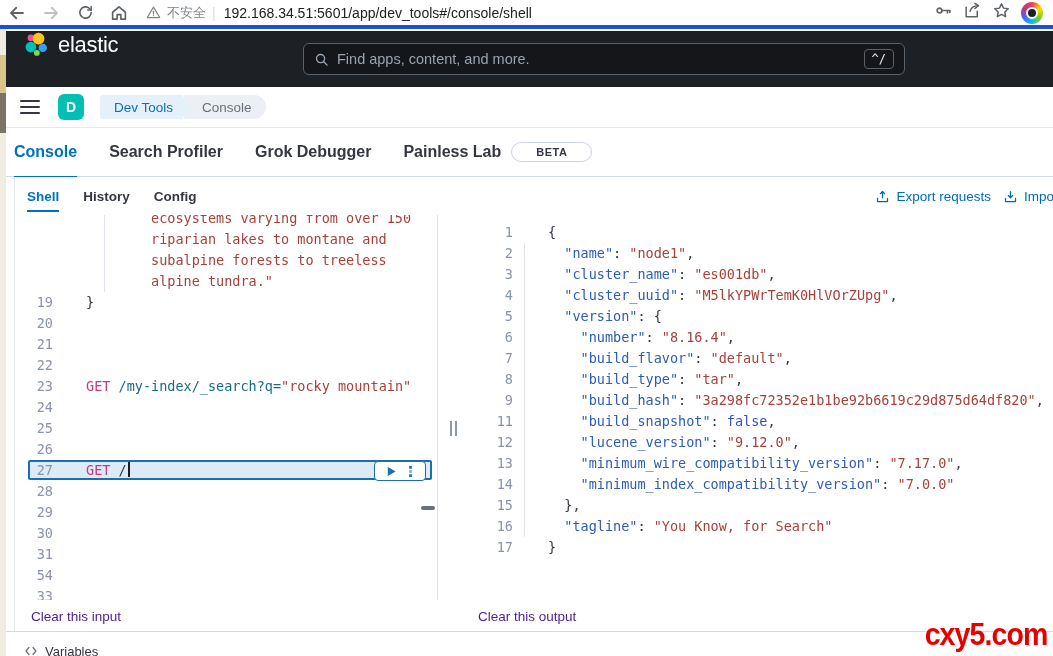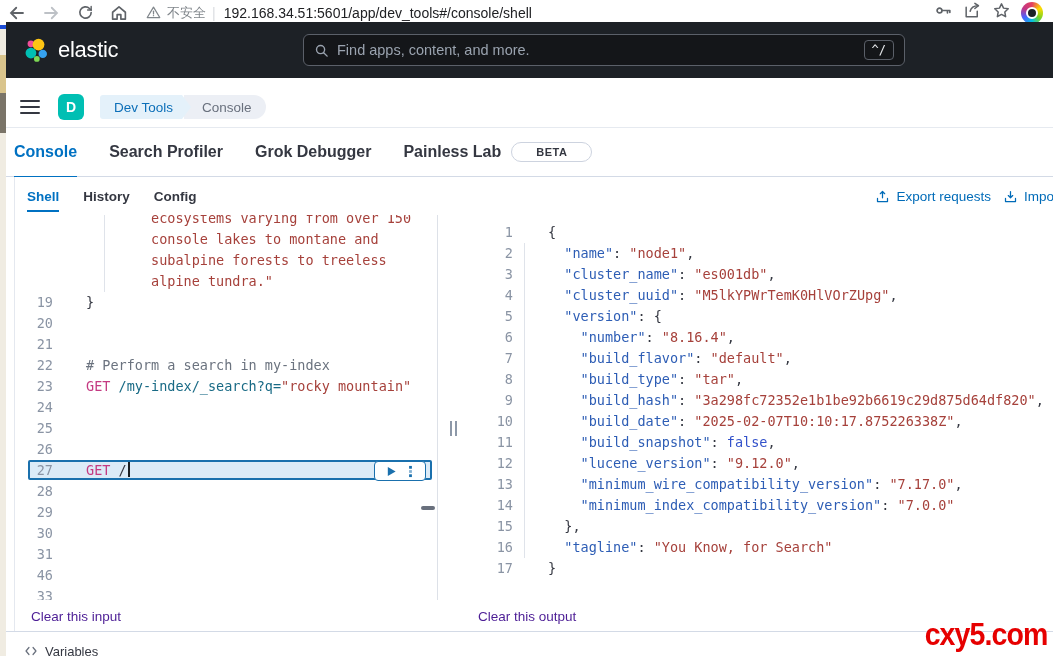--- a/index.html
+++ b/index.html
@@ -20,22 +20,22 @@
     background:conic-gradient(#e4405f,#ffdc00,#7ed321,#00c3e3,#4a63ff,#c13584,#e4405f);
     display:flex; align-items:center; justify-content:center; }
   .ext-icon .inner { width:12px; height:12px; border-radius:50%; background:#1d2126; border:2px solid #fff; }
 
   
   .edge-strip { position:absolute; left:0; top:29px; width:6px; height:627px; background:#f0ece2; }
   .edge-strip .m1 { position:absolute; top:26px; left:0; width:6px; height:38px; background:#d9c48c; }
   .edge-strip .m2 { position:absolute; top:64px; left:0; width:6px; height:40px; background:#7a7468; }
 
   
-  .eheader { position:absolute; left:6px; top:22px; width:1047px; height:56px; background:#1d2126;
-    display:flex; align-items:center; }
+  .eheader { position:absolute; left:6px; top:31px; width:1047px; height:56px; background:#1d2126;
+    display:flex; align-items:flex-start; }
   .brand { display:flex; align-items:center; margin-left:16px; }
   .brand-name { color:#fff; font-size:22px; font-weight:500; letter-spacing:-.3px; margin-left:8px; }
   .gsearch { position:absolute; left:297px; top:12px; width:602px; height:32px; background:#141619;
     border:1px solid #5b6069; border-radius:6px; display:flex; align-items:center; padding:0 10px; }
   .gsearch .ph { color:#9aa3af; font-size:14.5px; margin-left:8px; flex:1; }
   .kbd { border:1px solid #5b6069; border-radius:4px; color:#e8eaed; font-size:12px;
     padding:2px 7px; font-family:"DejaVu Sans Mono", monospace; }
 
   
   .crumbrow { position:absolute; left:6px; top:87px; width:1047px; height:41px; background:#fff;
@@ -248,43 +248,43 @@
           </svg>
         <span>Impo</span>
       </span>
     </div>
   </div>
 
   <div class="split">
     <div class="ed-left">
       <div id="editor-lines">
           <div class="cl guide"><span class="ln"></span><span class="lc"><span class="tok-s">        ecosystems varying from over 150</span></span></div>
-          <div class="cl guide"><span class="ln"></span><span class="lc"><span class="tok-s">        console lakes to montane and</span></span></div>
+          <div class="cl guide"><span class="ln"></span><span class="lc"><span class="tok-s">        riparian lakes to montane and</span></span></div>
           <div class="cl guide"><span class="ln"></span><span class="lc"><span class="tok-s">        subalpine forests to treeless</span></span></div>
           <div class="cl guide"><span class="ln"></span><span class="lc"><span class="tok-s">        alpine tundra."</span></span></div>
           <div class="cl"><span class="ln">19</span><span class="lc"><span class="tok-p">}</span></span></div>
           <div class="cl"><span class="ln">20</span><span class="lc"></span></div>
           <div class="cl"><span class="ln">21</span><span class="lc"></span></div>
-          <div class="cl"><span class="ln">22</span><span class="lc"><span class="tok-c"># Perform a search in my-index</span></span></div>
+          <div class="cl"><span class="ln">22</span></div>
           <div class="cl"><span class="ln">23</span><span class="lc"><span class="tok-m">GET</span><span class="tok-p"> </span><span class="tok-u">/my-index/_search?q=</span><span class="tok-s">"rocky mountain"</span></span></div>
           <div class="cl"><span class="ln">24</span><span class="lc"></span></div>
           <div class="cl"><span class="ln">25</span><span class="lc"></span></div>
           <div class="cl"><span class="ln">26</span><span class="lc"></span></div>
           <div class="cl hl"><span class="ln">27</span><span class="lc"><span class="tok-m">GET</span><span class="tok-p"> /</span><span class="caret"></span></span><span class="runbox"><svg width="11" height="11" viewBox="0 0 12 12">
                 <path d="M2 1.2L10.5 6 2 10.8z" fill="#1a70ad"></path>
               </svg><svg width="7" height="13" viewBox="0 0 7 14">
                 <rect x="2" y="1" width="3" height="3" fill="#1a70ad"></rect>
                 <rect x="2" y="5.5" width="3" height="3" fill="#1a70ad" opacity=".55"></rect>
                 <rect x="2" y="10" width="3" height="3" fill="#1a70ad"></rect>
               </svg></span></div>
           <div class="cl"><span class="ln">28</span><span class="lc"></span></div>
           <div class="cl"><span class="ln">29</span><span class="lc"></span></div>
           <div class="cl"><span class="ln">30</span><span class="lc"></span></div>
           <div class="cl"><span class="ln">31</span><span class="lc"></span></div>
-          <div class="cl"><span class="ln">46</span><span class="lc"></span></div>
+          <div class="cl"><span class="ln">54</span><span class="lc"></span></div>
           <div class="cl"><span class="ln">33</span><span class="lc"></span></div>
         </div>
       <div class="scrollthumb"></div>
     </div>
     <div class="resizer">
       <div class="rhandle">
           <i></i>
           <i></i>
         </div>
     </div>
@@ -292,21 +292,20 @@
       <div id="output-lines">
           <div class="cl"><span class="ln">1</span><span class="lc"><span class="tok-p">{</span></span></div>
           <div class="cl guide"><span class="ln">2</span><span class="lc"><span class="tok-p">  </span><span class="tok-k">"name"</span><span class="tok-p">: </span><span class="tok-s">"node1"</span><span class="tok-p">,</span></span></div>
           <div class="cl guide"><span class="ln">3</span><span class="lc"><span class="tok-p">  </span><span class="tok-k">"cluster_name"</span><span class="tok-p">: </span><span class="tok-s">"es001db"</span><span class="tok-p">,</span></span></div>
           <div class="cl guide"><span class="ln">4</span><span class="lc"><span class="tok-p">  </span><span class="tok-k">"cluster_uuid"</span><span class="tok-p">: </span><span class="tok-s">"M5lkYPWrTemK0HlVOrZUpg"</span><span class="tok-p">,</span></span></div>
           <div class="cl guide"><span class="ln">5</span><span class="lc"><span class="tok-p">  </span><span class="tok-k">"version"</span><span class="tok-p">: {</span></span></div>
           <div class="cl guide"><span class="ln">6</span><span class="lc"><span class="tok-p">    </span><span class="tok-k">"number"</span><span class="tok-p">: </span><span class="tok-s">"8.16.4"</span><span class="tok-p">,</span></span></div>
           <div class="cl guide"><span class="ln">7</span><span class="lc"><span class="tok-p">    </span><span class="tok-k">"build_flavor"</span><span class="tok-p">: </span><span class="tok-s">"default"</span><span class="tok-p">,</span></span></div>
           <div class="cl guide"><span class="ln">8</span><span class="lc"><span class="tok-p">    </span><span class="tok-k">"build_type"</span><span class="tok-p">: </span><span class="tok-s">"tar"</span><span class="tok-p">,</span></span></div>
           <div class="cl guide"><span class="ln">9</span><span class="lc"><span class="tok-p">    </span><span class="tok-k">"build_hash"</span><span class="tok-p">: </span><span class="tok-s">"3a298fc72352e1b1be92b6619c29d875d64df820"</span><span class="tok-p">,</span></span></div>
-          <div class="cl guide"><span class="ln">10</span><span class="lc"><span class="tok-p">    </span><span class="tok-k">"build_date"</span><span class="tok-p">: </span><span class="tok-s">"2025-02-07T10:10:17.875226338Z"</span><span class="tok-p">,</span></span></div>
           <div class="cl guide"><span class="ln">11</span><span class="lc"><span class="tok-p">    </span><span class="tok-k">"build_snapshot"</span><span class="tok-p">: </span><span class="tok-b">false</span><span class="tok-p">,</span></span></div>
           <div class="cl guide"><span class="ln">12</span><span class="lc"><span class="tok-p">    </span><span class="tok-k">"lucene_version"</span><span class="tok-p">: </span><span class="tok-s">"9.12.0"</span><span class="tok-p">,</span></span></div>
           <div class="cl guide"><span class="ln">13</span><span class="lc"><span class="tok-p">    </span><span class="tok-k">"minimum_wire_compatibility_version"</span><span class="tok-p">: </span><span class="tok-s">"7.17.0"</span><span class="tok-p">,</span></span></div>
           <div class="cl guide"><span class="ln">14</span><span class="lc"><span class="tok-p">    </span><span class="tok-k">"minimum_index_compatibility_version"</span><span class="tok-p">: </span><span class="tok-s">"7.0.0"</span></span></div>
           <div class="cl guide"><span class="ln">15</span><span class="lc"><span class="tok-p">  },</span></span></div>
           <div class="cl guide"><span class="ln">16</span><span class="lc"><span class="tok-p">  </span><span class="tok-k">"tagline"</span><span class="tok-p">: </span><span class="tok-s">"You Know, for Search"</span></span></div>
           <div class="cl"><span class="ln">17</span><span class="lc"><span class="tok-p">}</span></span></div>
         </div>
     </div>
   </div>

